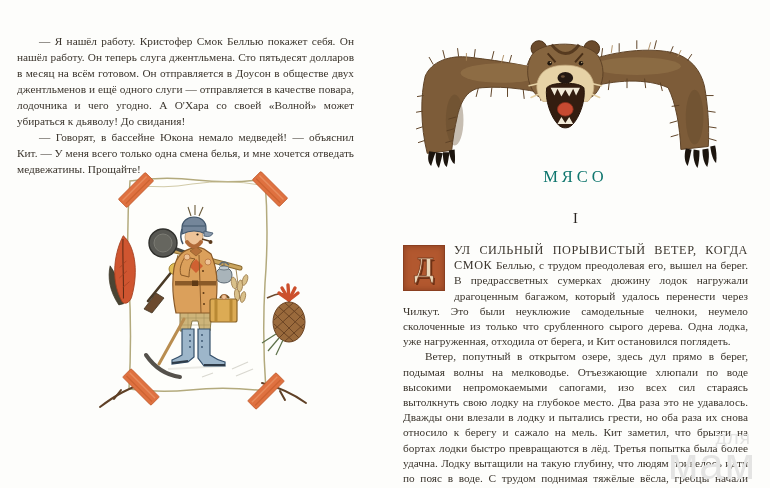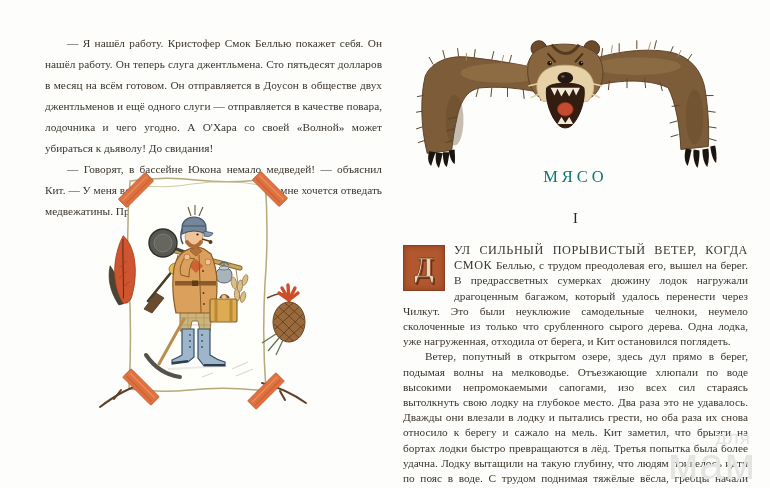--- a/index.html
+++ b/index.html
@@ -1,22 +1,22 @@
 <!DOCTYPE html>
 <html><head>
 <meta charset="utf-8">
 <style>
   html,body{margin:0;padding:0;background:#fff;}
   .spread{
     position:relative;width:770px;height:488px;background:#fdfdfb;overflow:hidden;
     font-family:"Liberation Serif","DejaVu Serif",serif;color:#3b352d;
   }
   
-  .left-text{position:absolute;left:45px;top:33px;width:337px;
-    font-size:11.3px;line-height:21px;text-align:justify;}
+  .left-text{position:absolute;left:17px;top:33px;width:337px;
+    font-size:11.3px;line-height:16px;text-align:justify;}
   .left-text p{margin:0;text-indent:22px;}
   
   .bear-svg{position:absolute;left:410px;top:27px;width:340px;height:142px;}
   .chapter-title{position:absolute;left:403px;top:167px;width:345px;text-align:center;
     font-size:16.5px;letter-spacing:4px;color:#0f766e;}
   .section-number{position:absolute;left:403px;top:210px;width:345px;text-align:center;
     font-size:14.5px;color:#2a2521;}
   .right-text{position:absolute;left:403px;top:243px;width:345px;
     font-size:11.3px;line-height:15.2px;text-align:justify;}
   .right-text p{margin:0;}

